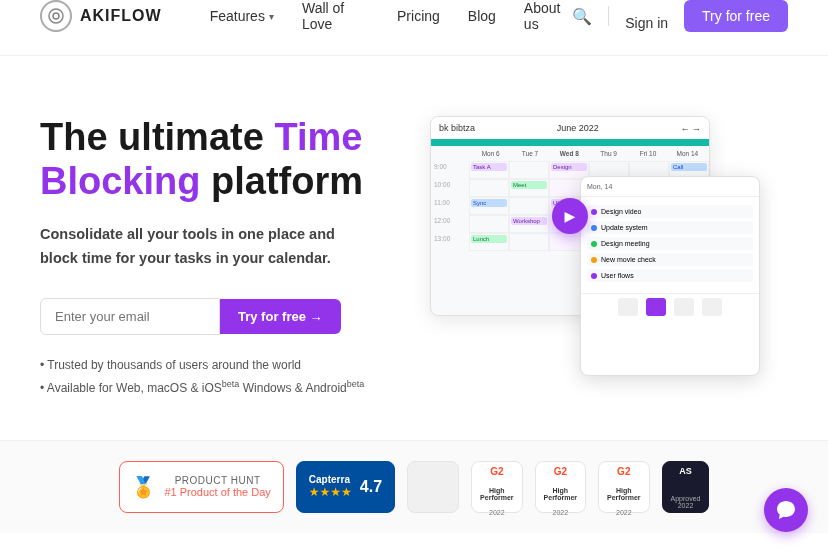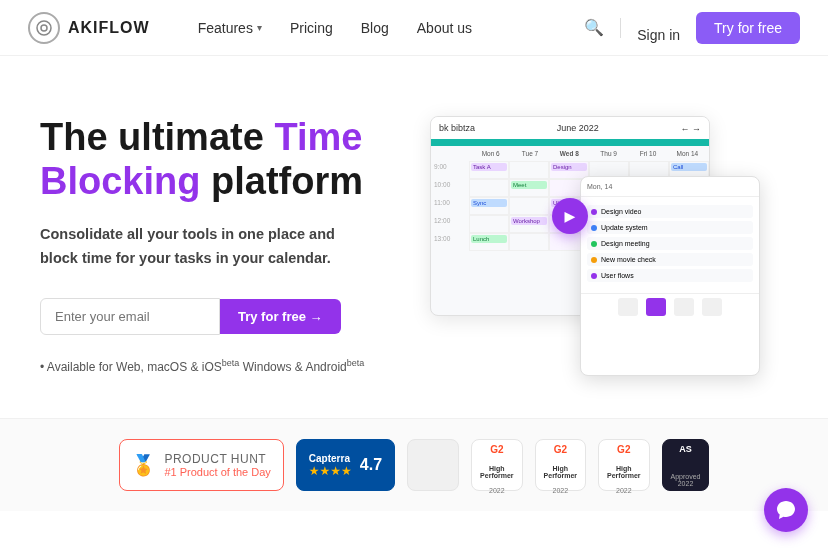--- a/index.html
+++ b/index.html
@@ -7,22 +7,22 @@
       font-family: -apple-system, BlinkMacSystemFont, 'Segoe UI', sans-serif;
       background: #fff;
       width: 828px;
       min-height: 552px;
       overflow-x: hidden;
     }
 
     
     nav {
       display: flex;
-      align-items: center;
-      padding: 0 28px;
+      align-items: flex-start;
+      padding: 0 40px;
       height: 56px;
       border-bottom: 1px solid #f0f0f0;
     }
     .logo {
       display: flex;
       align-items: center;
       gap: 8px;
       font-weight: 700;
       font-size: 16px;
       letter-spacing: 1px;
@@ -272,24 +272,25 @@
       border-color: #ff6154;
     }
     .badge-medal {
       font-size: 20px;
     }
     .badge-text-block {
       display: flex;
       flex-direction: column;
     }
     .badge-label {
-      font-size: 12px;
+      font-size: 10px;
       color: #666;
       text-transform: uppercase;
       letter-spacing: 0.5px;
+      text-align: center;
     }
     .badge-main {
       font-size: 11px;
       font-weight: 400;
       color: #ff6154;
     }
     .badge-capterra {
       background: #004f9f;
       border-color: #004f9f;
       color: white;
@@ -360,20 +361,23 @@
       </svg>
     </div>
     <span>AKIFLOW</span>
   </a>
   <div class="nav-links">
     <a class="nav-link">
       <span>Features</span>
       <span class="chevron">▾</span>
     </a>
     <a class="nav-link">
+      <span>Wall of Love</span>
+    </a>
+    <a class="nav-link">
       <span>Pricing</span>
     </a>
     <a class="nav-link">
       <span>Blog</span>
     </a>
     <a class="nav-link">
       <span>About us</span>
     </a>
   </div>
   <div class="nav-right">
@@ -388,20 +392,21 @@
   <div class="hero-left">
     <h1 class="hero-title">
       <span>The ultimate </span><span class="highlight">Time Blocking</span><span> platform</span>
     </h1>
     <p class="hero-sub">Consolidate all your tools in one place and block time for your tasks in your calendar.</p>
     <div class="email-row">
       <input class="email-input" type="email" placeholder="Enter your email" style="">
       <button class="try-btn-hero">Try for free →</button>
     </div>
     <div class="trust-text">
+      <div>• Trusted by thousands of users around the world</div>
       <div>
         <span>• Available for Web,  macOS &amp; iOS</span><sup>beta</sup><span> Windows &amp; </span><span> Android</span><sup>beta</sup>
       </div>
     </div>
   </div>
 
   <div class="hero-right">
     <div class="screenshot-container">
 
       <div class="screenshot-main">

